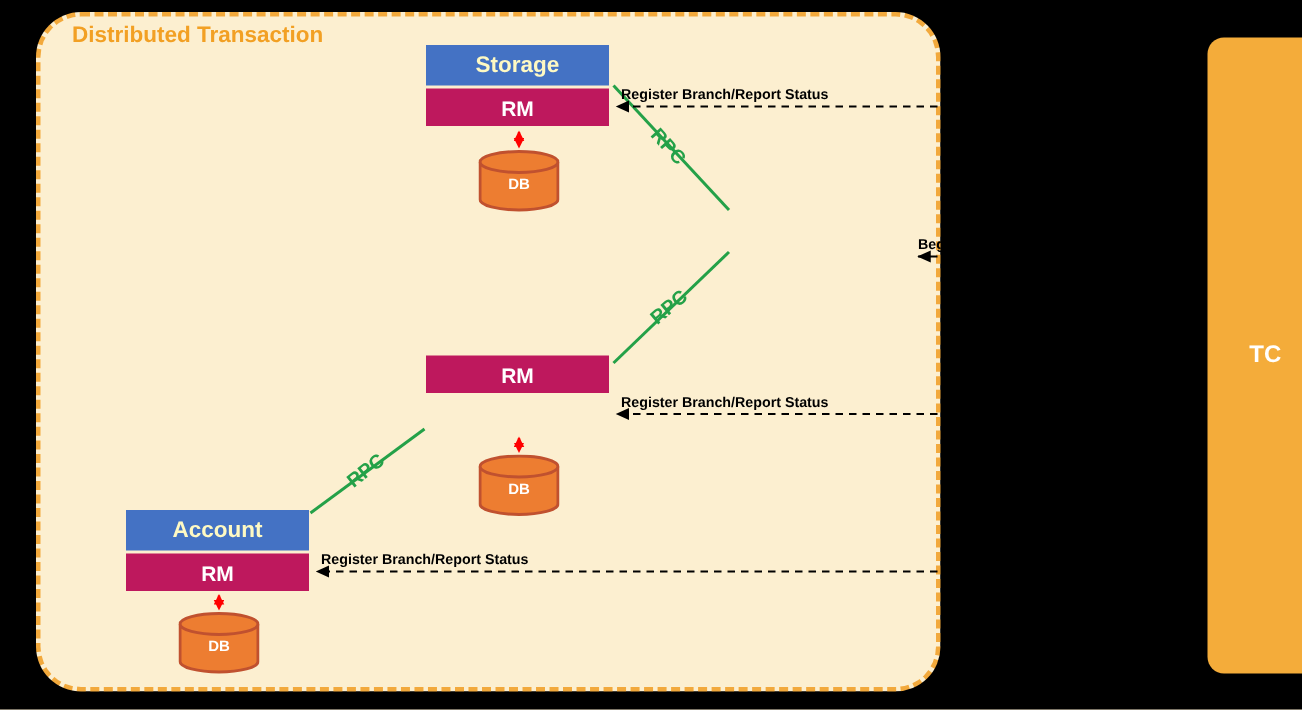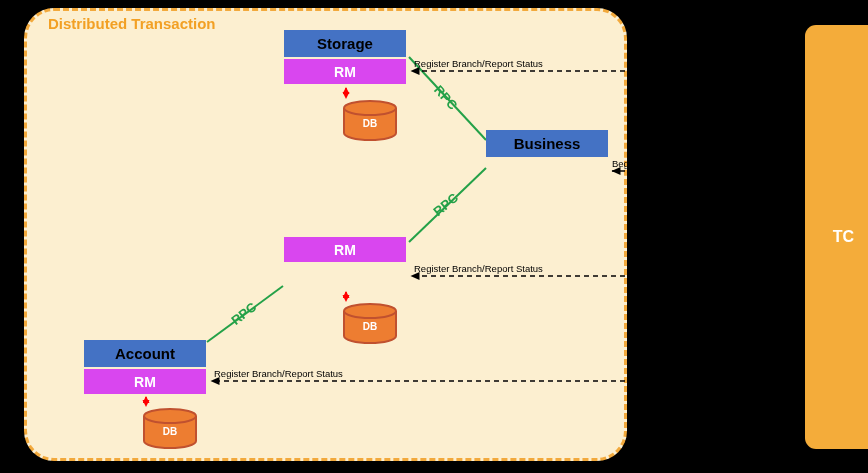--- a/index.html
+++ b/index.html
@@ -22,55 +22,55 @@
   .panel-title {
     position:absolute; left:32px; top:15px;
     font-size:15px; font-weight:bold; color:#F2A024;
     z-index:4;
   }
 
   .overlay { position:absolute; left:0; top:0; z-index:2; pointer-events:none; }
 
   .component { position:absolute; width:122px; z-index:3; }
   .comp-top {
-    height:27px; background:#4472C4; color:#000000;
+    height:27px; background:#4472C4; color:#fef9c3;
     font-weight:bold; font-size:15px;
     display:flex; align-items:center; justify-content:center;
   }
   .comp-bottom {
-    margin-top:2px; height:25px; background:#d946ef; color:#ffffff;
+    margin-top:2px; height:25px; background:#be185d; color:#ffffff;
     font-weight:bold; font-size:14px;
     display:flex; align-items:center; justify-content:center;
   }
   .comp-storage  { left:268px; top:30px; }
   .comp-business { left:470px; top:130px; }
   .comp-order    { left:268px; top:235px; }
   .comp-account  { left:68px;  top:340px;text-align:right; }
 
-  .db { position:absolute; width:54px; height:42px; z-index:3;margin-left:24px; }
+  .db { position:absolute; width:54px; height:42px; z-index:3; }
   .db-storage { left:303px; top:100px; }
   .db-order   { left:303px; top:303px; }
   .db-account { left:103px; top:408px; }
   .db-label {
     position:absolute; left:0; right:0; top:18px;
     text-align:center; color:#ffffff; font-weight:bold; font-size:10px;
   }
 
   .rpc {
     position:absolute; z-index:4;
     color:#24A148; font-weight:bold; font-size:13px;
     white-space:nowrap;
   }
   #rpc1 { left:416px; top:90px;  transform:rotate(48deg); }
   #rpc2 { left:416px; top:197px; transform:rotate(-40deg); }
   #rpc3 { left:214px; top:306px; transform:rotate(-38deg); }
 
   .msg {
     position:absolute; z-index:4;
-    font-size:9.5px; font-weight:normal; color:#000000;
+    font-size:9.5px; font-weight:bold; color:#000000;
     white-space:nowrap;
   }
   #msg-storage  { left:398px; top:58px; }
   #msg-business { left:596px; top:158px; }
   #msg-order    { left:398px; top:263px; }
   #msg-account  { left:198px; top:368px; }
 
   .tc {
     position:absolute; left:789px; top:25px; width:77px; height:424px;
     background:#F4AC3A; color:#ffffff;
@@ -114,21 +114,20 @@
     <line x1="789" y1="276" x2="395" y2="276" stroke="#000000" stroke-width="1.4" stroke-dasharray="5 4" marker-end="url(#arrB)"></line>
     <line x1="789" y1="381" x2="195" y2="381" stroke="#000000" stroke-width="1.4" stroke-dasharray="5 4" marker-end="url(#arrB)"></line>
   </svg>
 
   <div class="component comp-storage">
     <div class="comp-top">Storage</div>
     <div class="comp-bottom">RM</div>
   </div>
 
   <div class="component comp-business">
-    <div class="comp-top">Business</div>
   </div>
 
   <div class="component comp-order">
     <div class="comp-bottom">RM</div>
   </div>
 
   <div class="component comp-account">
     <div class="comp-top">Account</div>
     <div class="comp-bottom">RM</div>
   </div>

